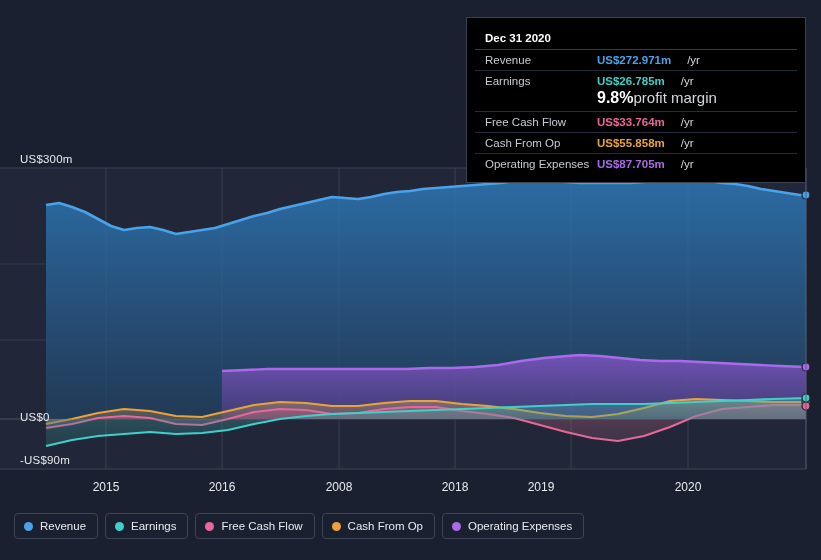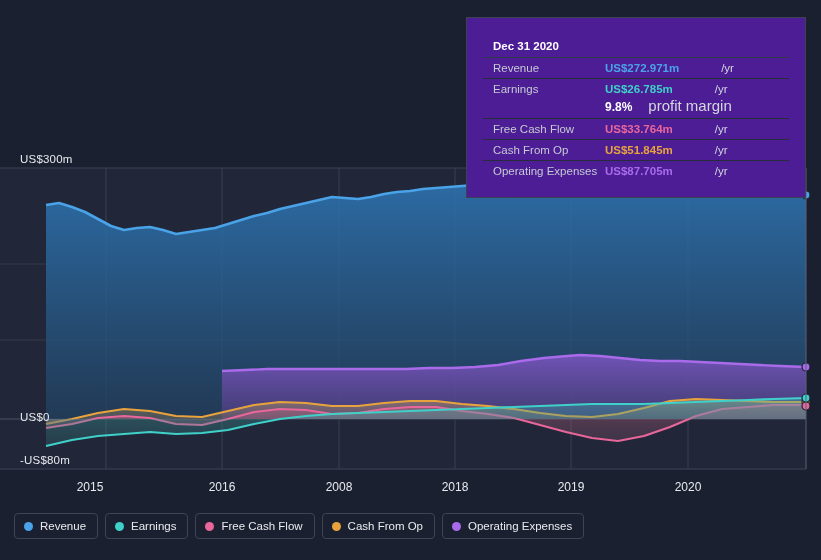--- a/index.html
+++ b/index.html
@@ -42,25 +42,25 @@
     text-align: center;
     width: 60px;
     top: 480px;
   }
 
   
   #tooltip {
     position: absolute;
     left: 466px; top: 17px;
     width: 340px;
-    background: #4c1d95;
+    background: #000000;
     border: 1px solid #3d4252;
     font-size: 11.5px;
     color: #d4d7de;
-    padding: 16px;
+    padding: 8px;
   }
   #tooltip .tt-date {
     color: #ffffff;
     font-weight: bold;
     font-size: 11.5px;
     padding: 6px 10px 5px 10px;
     border-bottom: 1px solid #333a4a;
   }
   .tt-row {
     display: flex;
@@ -77,23 +77,22 @@
     flex: 0 0 112px;
   }
   .tt-value {
     font-weight: bold;
     font-size: 11.5px;
     margin-right: 16px;
   }
   .tt-unit {
     color: #d4d7de;
     font-size: 11.5px;
-    margin-left: 26px;
-  }
-  .tt-subvalue { font-weight: bold; color: #ffffff; font-size: 12px; margin-right: 16px;}
+  }
+  .tt-subvalue { font-weight: bold; color: #ffffff; font-size: 16px; margin-right: 0;}
   .tt-subtext { color: #d4d7de; font-size: 15px; }
 
   
   #legend {
     position: absolute;
     left: 14px; top: 513px;
     display: flex;
     gap: 7px;
   }
   .legend-item {
@@ -180,27 +179,27 @@
       <circle cx="806" cy="367" r="4" fill="#a96bea" stroke="#1b2030" stroke-width="1.2"></circle>
       <circle cx="806" cy="402" r="4" fill="#e8a33d" stroke="#1b2030" stroke-width="1.2"></circle>
       <circle cx="806" cy="406" r="4" fill="#e8679b" stroke="#1b2030" stroke-width="1.2"></circle>
       <circle cx="806" cy="398" r="4" fill="#3fd0c9" stroke="#1b2030" stroke-width="1.2"></circle>
 
       <line x1="806" y1="168" x2="806" y2="469" stroke="#5b6378" stroke-width="1"></line>
     </svg>
 
     <div class="ylabel" id="ylabel-top">US$300m</div>
     <div class="ylabel" id="ylabel-zero">US$0</div>
-    <div class="ylabel" id="ylabel-bottom">-US$80m</div>
-
-    <div class="xlabel" style="left:60px">2015</div>
+    <div class="ylabel" id="ylabel-bottom">-US$90m</div>
+
+    <div class="xlabel" style="left:76px">2015</div>
     <div class="xlabel" style="left:192px">2016</div>
     <div class="xlabel" style="left:309px">2008</div>
     <div class="xlabel" style="left:425px">2018</div>
-    <div class="xlabel" style="left:541px">2019</div>
+    <div class="xlabel" style="left:511px">2019</div>
     <div class="xlabel" style="left:658px">2020</div>
   </div>
 
   <div id="tooltip">
     <div class="tt-date">Dec 31 2020</div>
 
     <div class="tt-row">
       <span class="tt-label">Revenue</span>
       <span class="tt-value" style="color:#4aa3e8">US$272.971m</span>
       <span class="tt-unit">/yr</span>
@@ -219,21 +218,21 @@
     </div>
 
     <div class="tt-row">
       <span class="tt-label">Free Cash Flow</span>
       <span class="tt-value" style="color:#e8679b">US$33.764m</span>
       <span class="tt-unit">/yr</span>
     </div>
 
     <div class="tt-row">
       <span class="tt-label">Cash From Op</span>
-      <span class="tt-value" style="color:#e8a33d">US$51.845m</span>
+      <span class="tt-value" style="color:#e8a33d">US$55.858m</span>
       <span class="tt-unit">/yr</span>
     </div>
 
     <div class="tt-row">
       <span class="tt-label">Operating Expenses</span>
       <span class="tt-value" style="color:#a96bea">US$87.705m</span>
       <span class="tt-unit">/yr</span>
     </div>
   </div>
 

